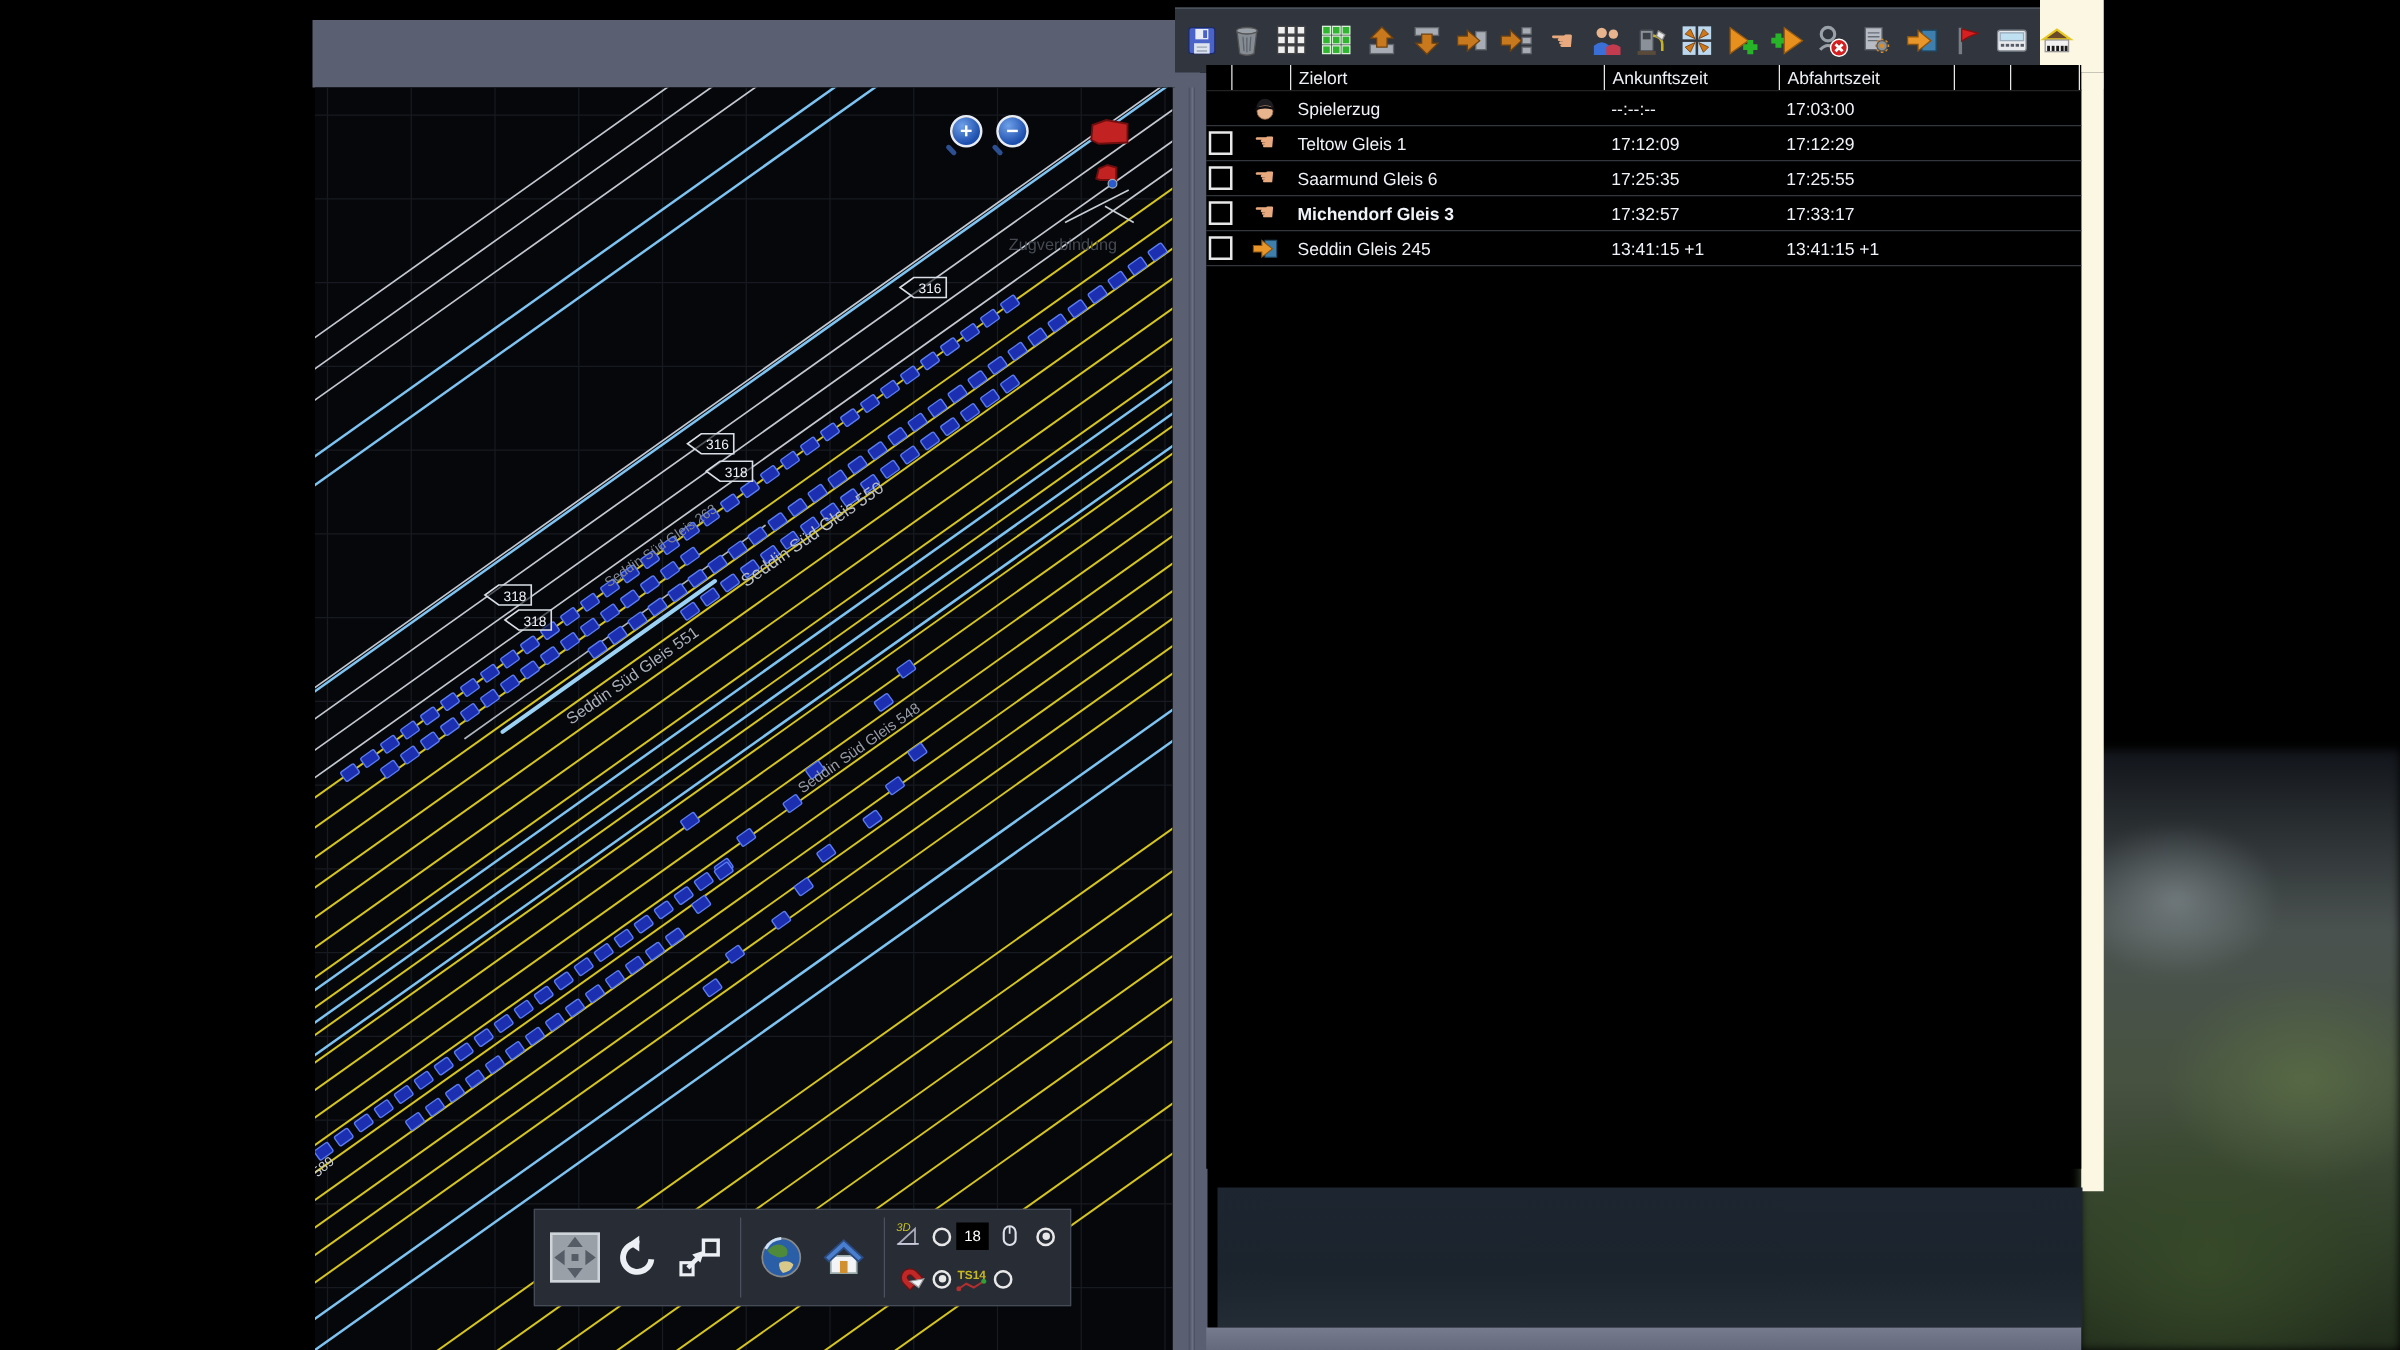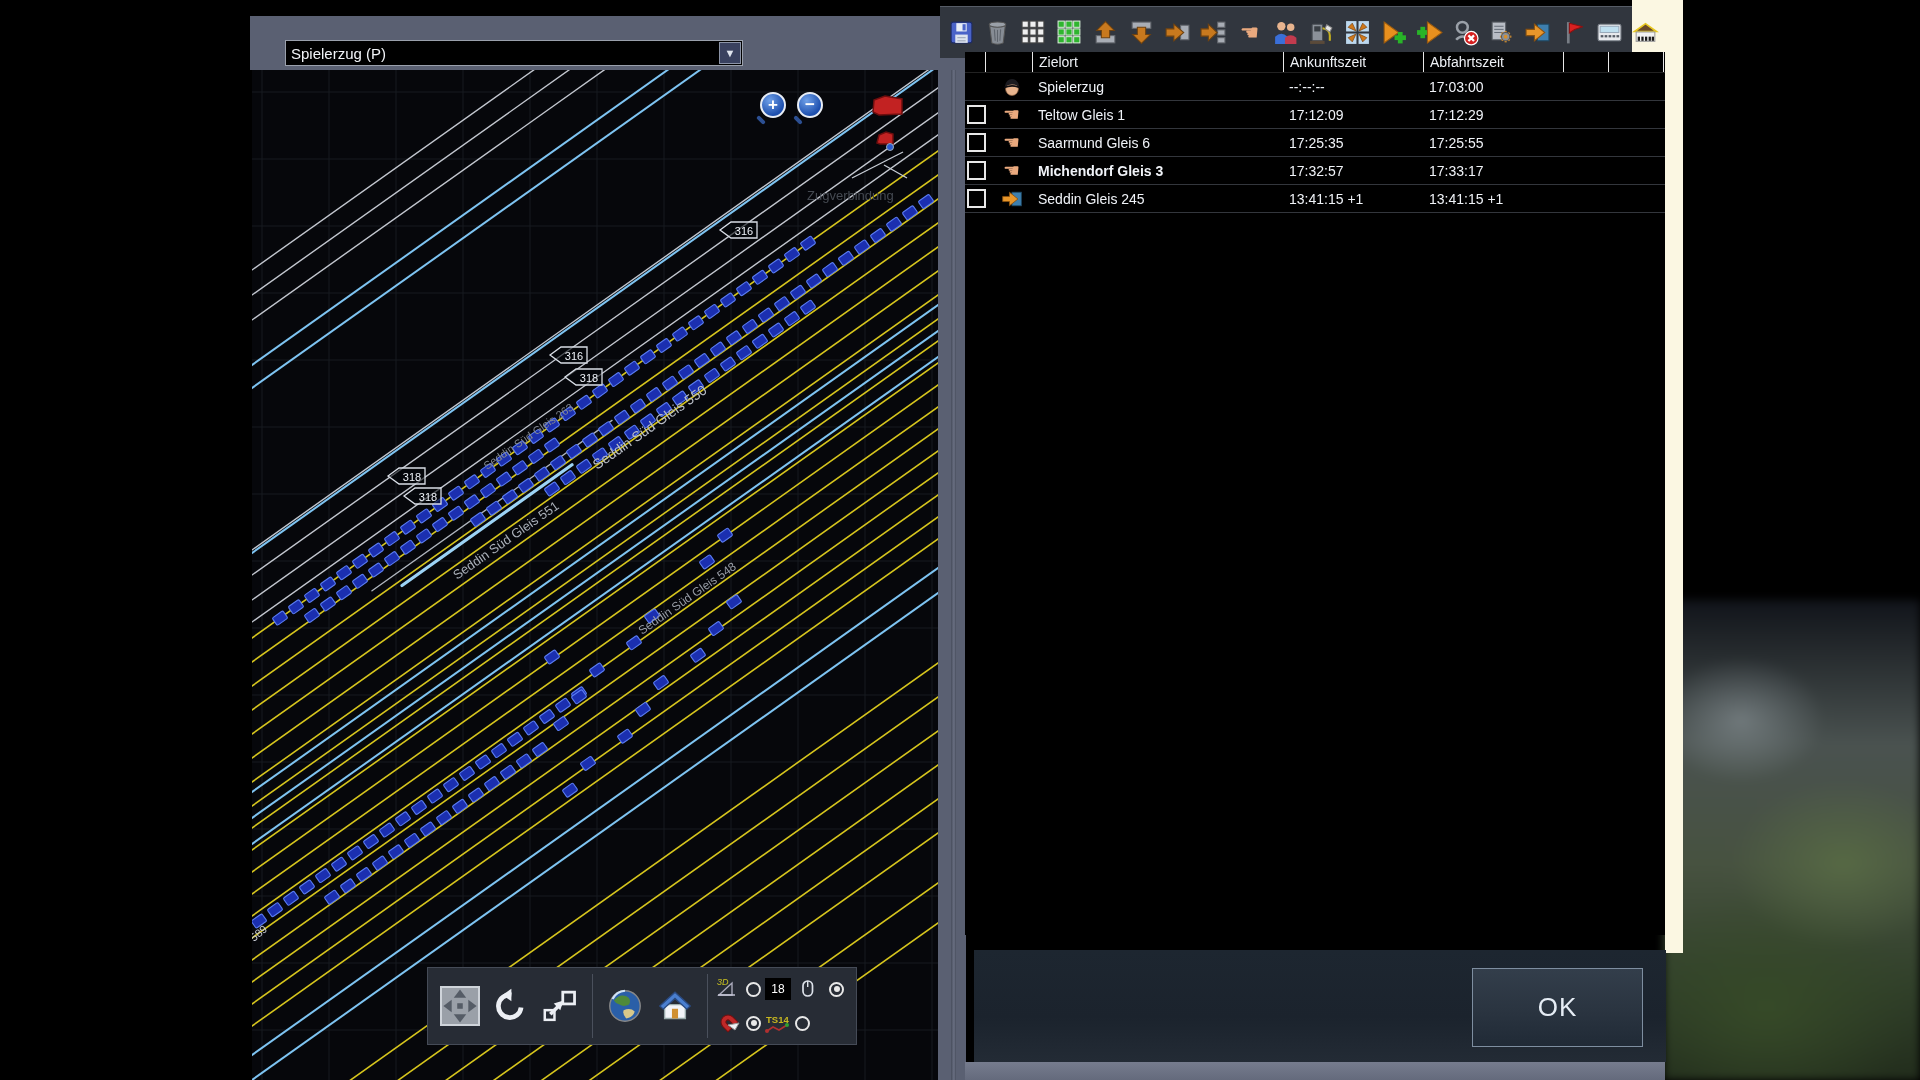--- a/index.html
+++ b/index.html
@@ -90,24 +90,20 @@
   <div id="landscape"></div>
 
   <div id="topbar-left" class="slate"></div>
   <div id="under-toolbar" class="slate"></div>
   <div id="side-gap" class="slate"></div>
   <div id="cream-top"></div>
   <div id="cream-strip"></div>
   <div id="splitter"></div>
 
   <div id="driver-ico"></div>
-  <div id="dropdown">
-    <span class="val">Spielerzug (P)</span>
-    <span id="dd-btn">▼</span>
-  </div>
 
   <div id="toolbar-strip">
       <div class="tbtn">
         <span style="display:flex">
           <svg viewBox="0 0 26 26">
             <rect x="3" y="3" width="20" height="20" rx="2" fill="#4a63c8" stroke="#1c2a66"></rect>
             <rect x="8" y="4" width="10" height="8" fill="#e8edf5"></rect>
             <rect x="14" y="5" width="3" height="6" fill="#4a63c8"></rect>
             <rect x="7" y="15" width="12" height="8" fill="#dde3ee"></rect>
             <line x1="9" y1="18" x2="17" y2="18" stroke="#9aa4b5"></line>
@@ -681,23 +677,20 @@
           <span class="tcell" style="flex: 0 0 140px; width: 140px;"><span>13:41:15 +1</span></span>
           <span class="tcell" style="flex: 0 0 140px; width: 140px;"><span>13:41:15 +1</span></span>
           <span class="tcell" style="flex: 0 0 45px; width: 45px;"></span>
           <span class="tcell" style="flex: 0 0 56px; width: 56px;"></span>
         </div>
       </div>
   </div>
 
   <div id="bottom-panel"></div>
   <div id="footer-strip"></div>
-  <div id="ok-btn">
-    <span>OK</span>
-  </div>
 
   <div id="map-toolbar">
     <div class="mt-group">
       <div class="mbtn pressed">
           <svg viewBox="0 0 26 26">
             <g fill="#555c66">
               <path d="M13 1 L17.5 7 H8.5 Z"></path>
               <path d="M13 25 L8.5 19 H17.5 Z"></path>
               <path d="M1 13 L7 8.5 V17.5 Z"></path>
               <path d="M25 13 L19 17.5 V8.5 Z"></path>

